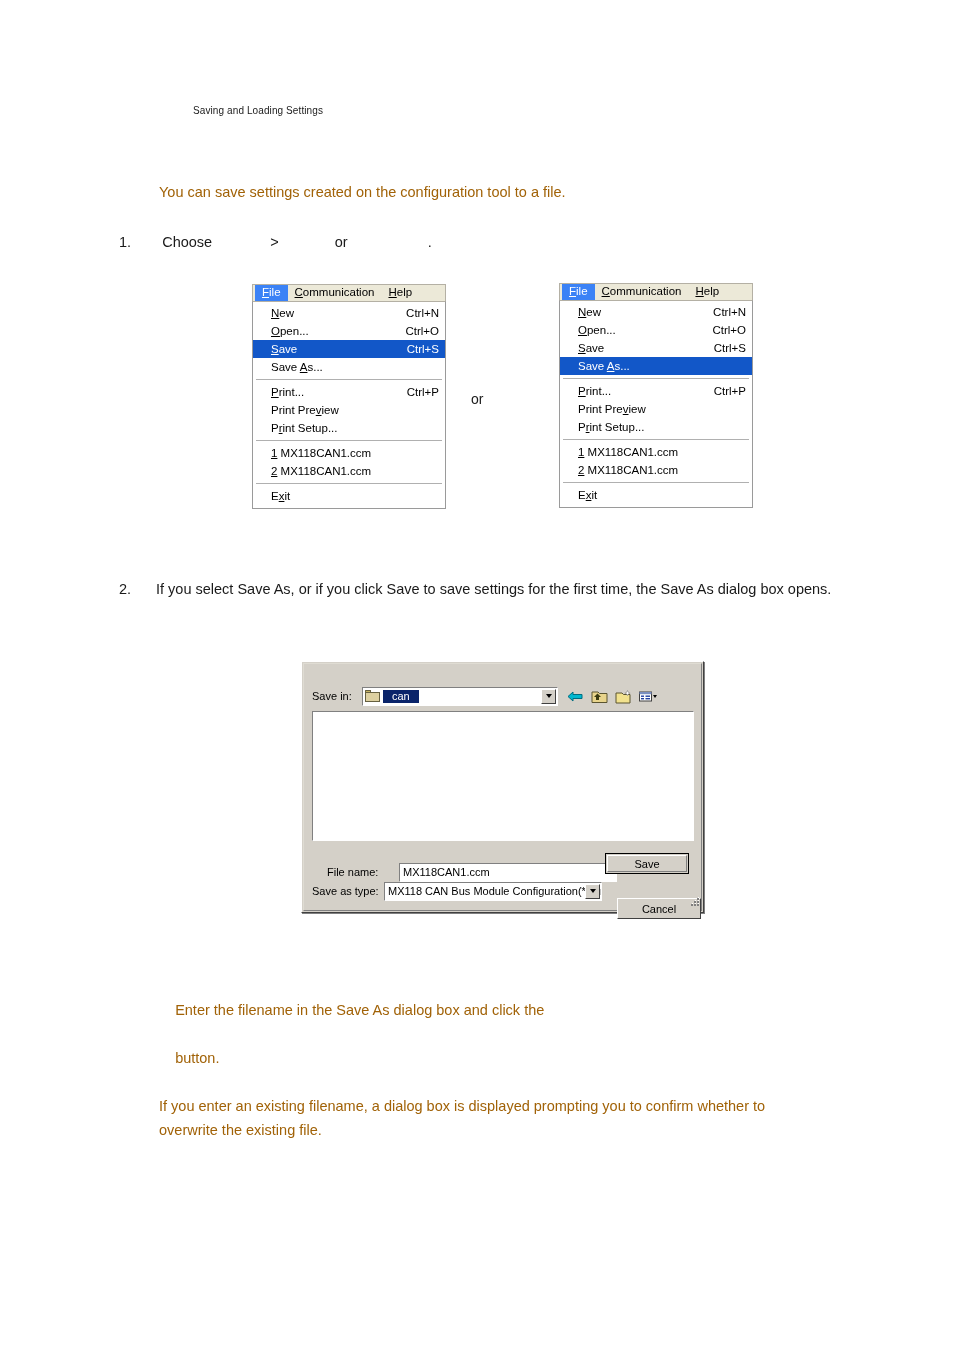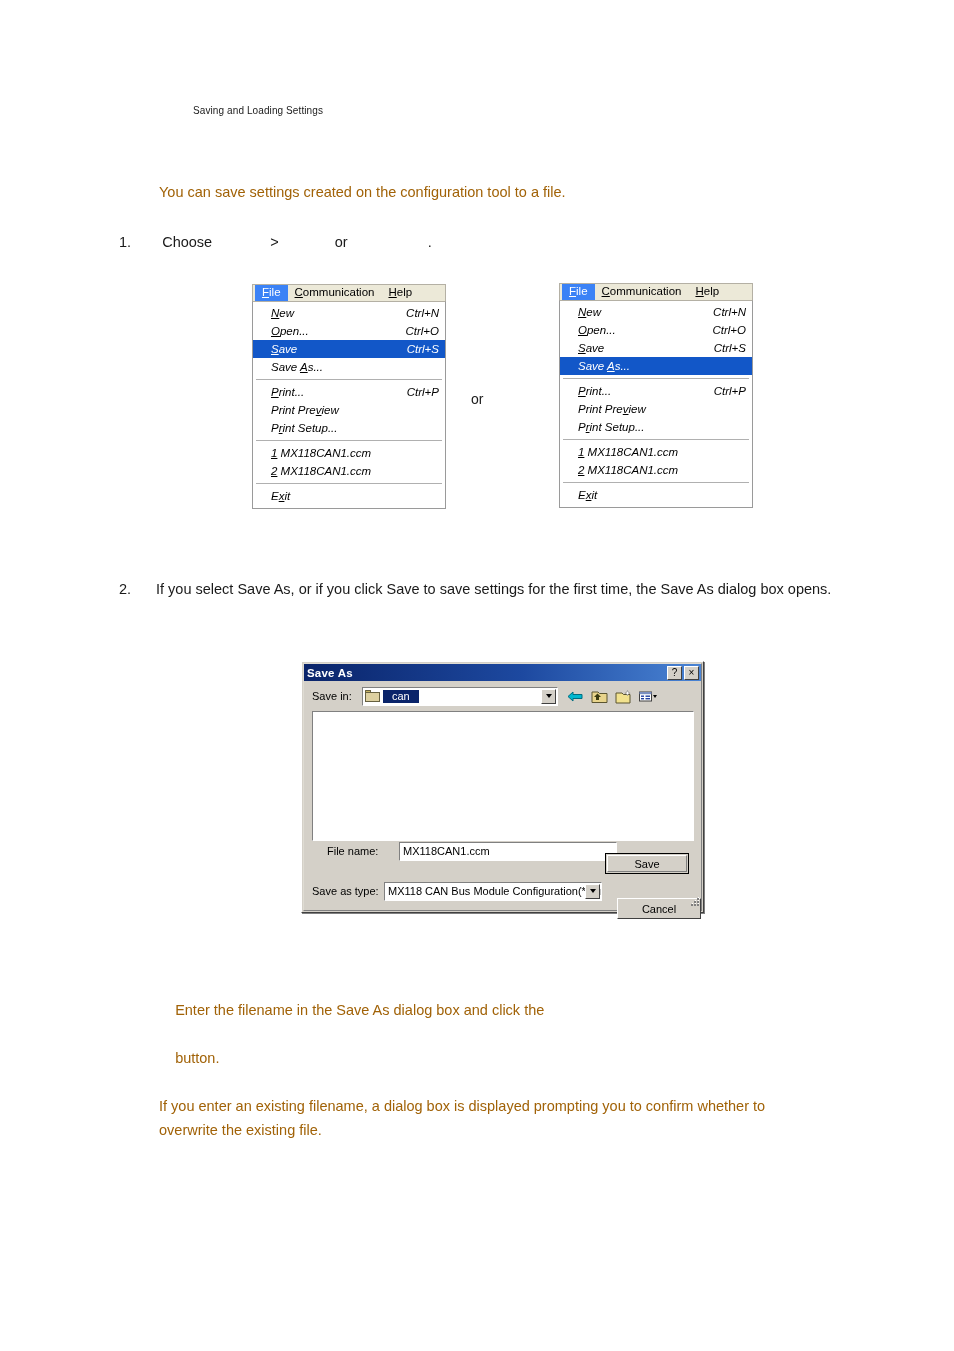--- a/index.html
+++ b/index.html
@@ -105,21 +105,20 @@
     padding: 2px 0 3px 0;
     box-sizing: border-box;
   }
   .menu-row {
     display: flex;
     align-items: center;
     height: 18px;
     padding: 0 6px 0 18px;
     white-space: nowrap;
     box-sizing: border-box;
-    font-style: italic;
   }
   .menu-row.sel {
     background: #1257c8;
     color: #ffffff;
   }
   .menu-label { flex: 0 0 auto; }
   .menu-accel {
     margin-left: auto;
     padding-left: 22px;
   }
@@ -292,21 +291,21 @@
     box-sizing: border-box;
   }
 
   .field-row {
     position: absolute;
     left: 10px;
     height: 20px;
     display: flex;
     align-items: center;
   }
-  .row-filename { top: 179px; padding-left: 15px; }
+  .row-filename { top: 200px; padding-left: 15px; }
   .row-filetype { top: 219px; }
   .field-label {
     width: 72px;
     font-size: 11px;
   }
   .textbox {
     width: 218px;
     height: 19px;
     background: #ffffff;
     border-top: 1px solid #808080;
@@ -503,27 +502,20 @@
     <div class="menu-sep"></div>
     <div class="menu-row">
       <span class="menu-label"><span>E</span><u class="ul">x</u><span>it</span></span>
     </div>
   </div>
 </div>
 
 <div class="dialog">
   <div class="dlg-inner"></div>
 
-  <div class="titlebar">
-    <span class="titlebar-text">Save As</span>
-    <span class="title-btns">
-      <span class="title-btn">?</span>
-      <span class="title-btn">×</span>
-    </span>
-  </div>
 
   <div class="savein-row">
     <span class="savein-label">Save in:</span>
     <span class="combo-savein">
       <span class="folder-icon">
         <span class="tab"></span>
           <span class="body"></span>
       </span>
       <span class="savein-value">can</span>
       <span class="combo-arrow">

